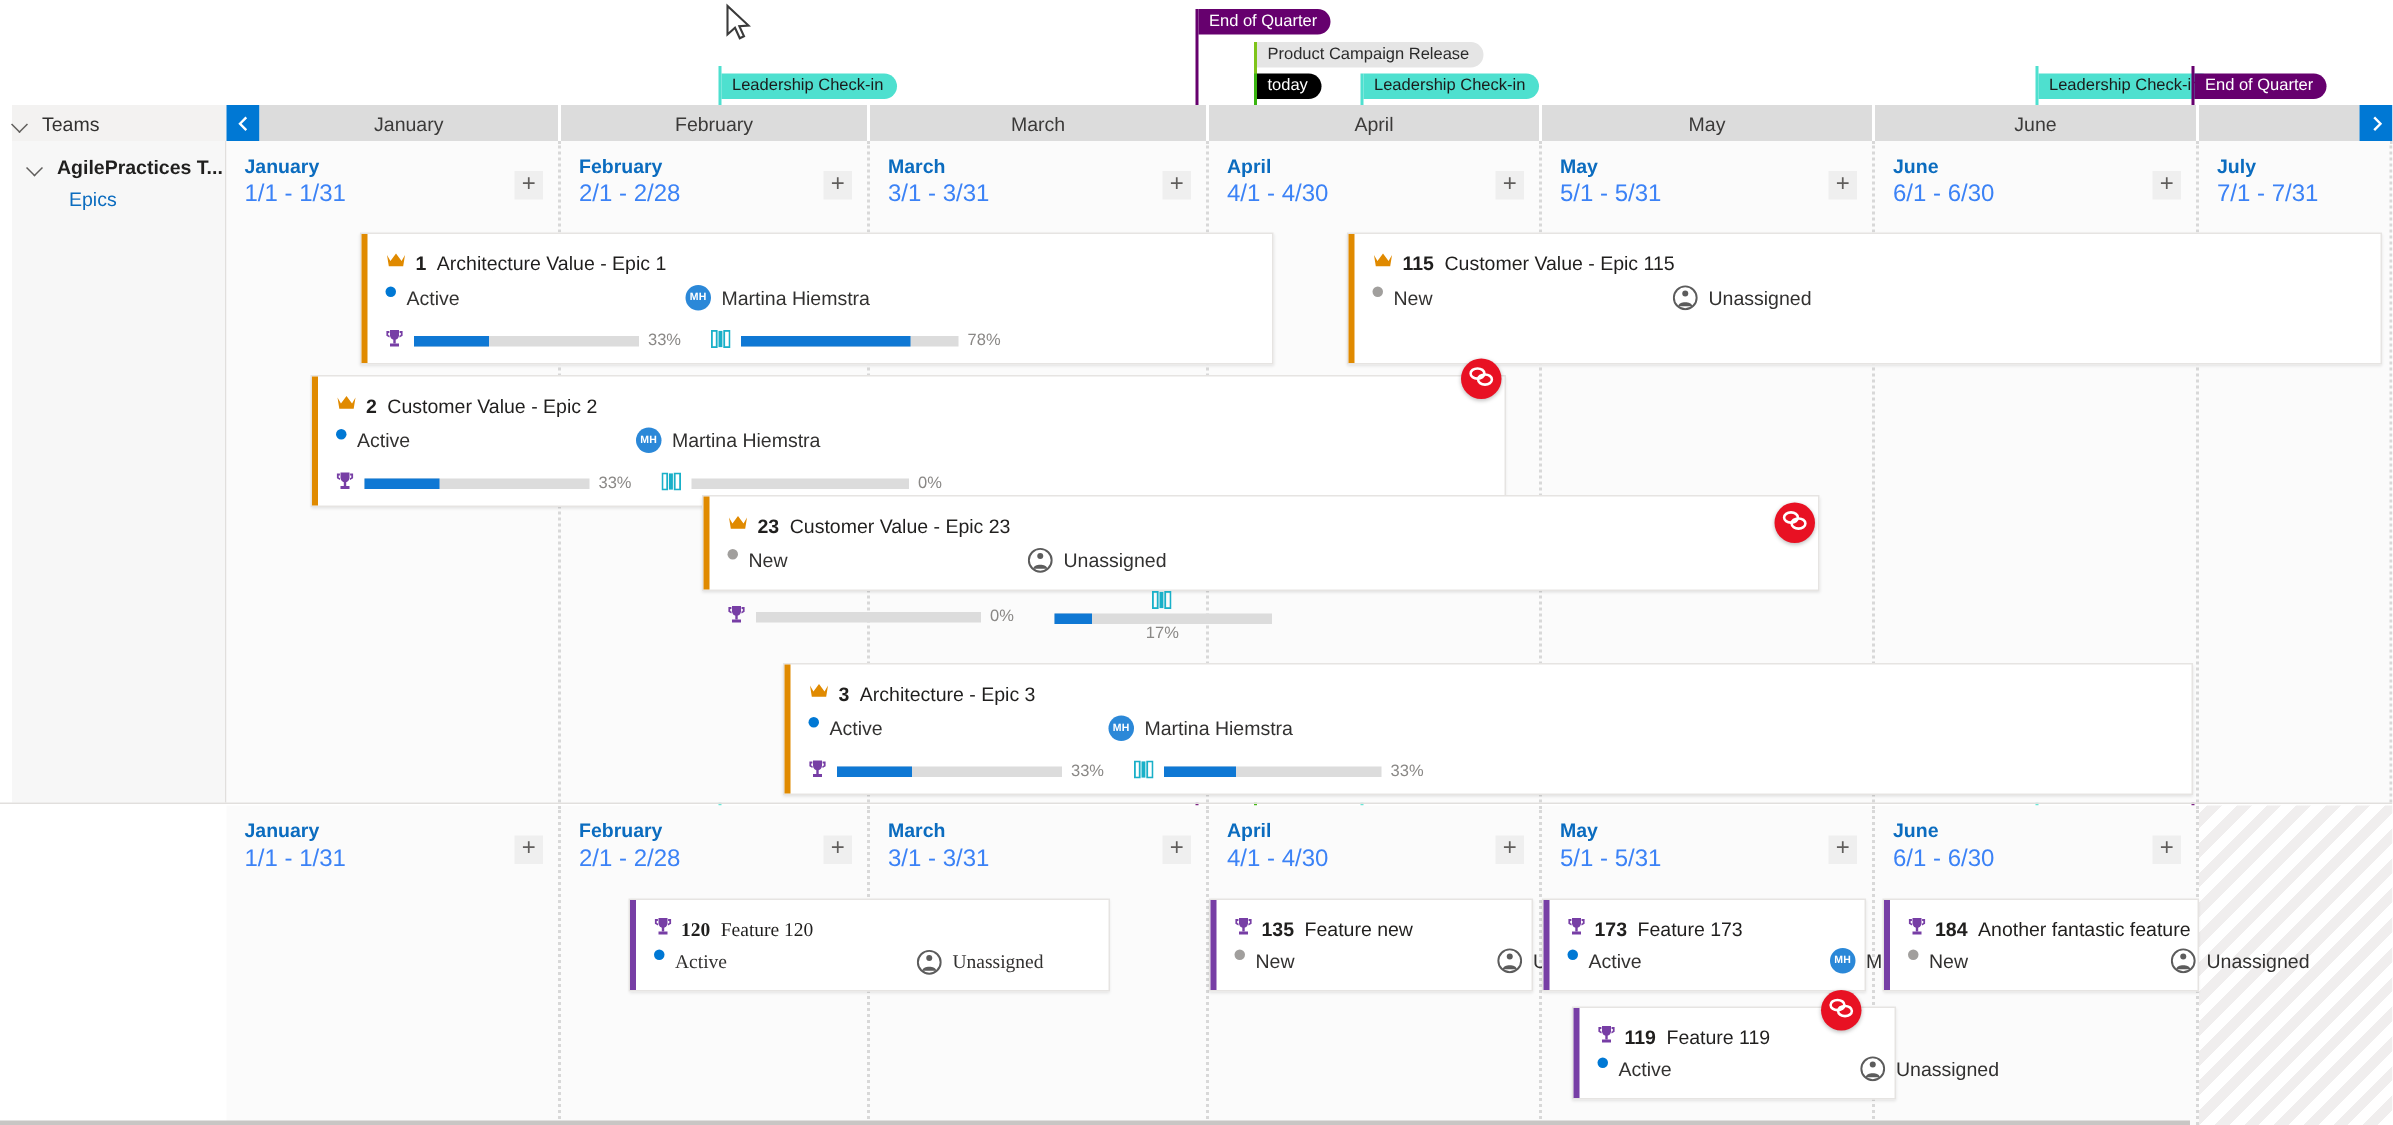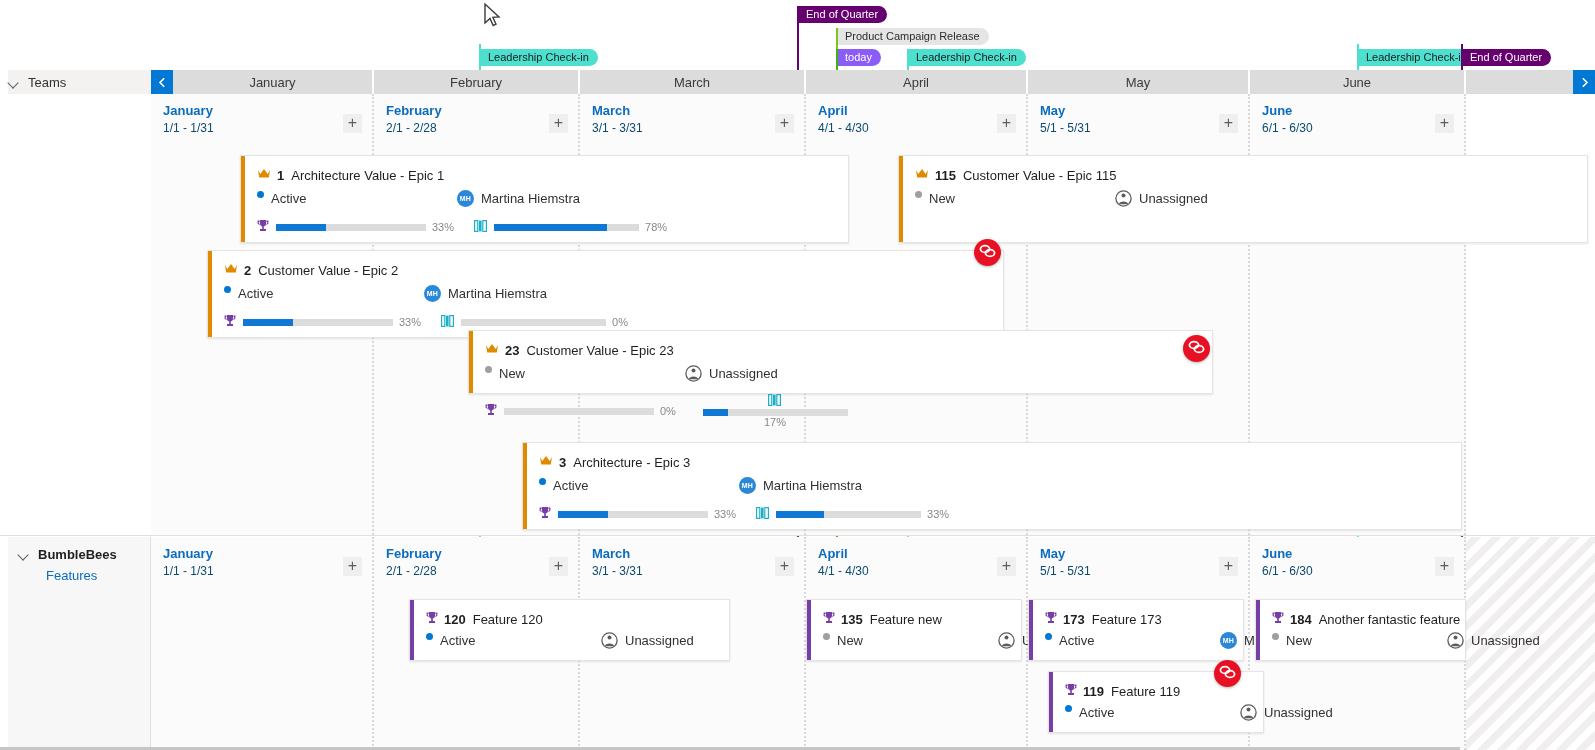--- a/index.html
+++ b/index.html
@@ -80,21 +80,21 @@
 
   .cell {
     position: absolute; top: 0;
     background: #fbfbfb; border-right: 2px dotted #d8d8d8;
   }
   .cell.hatched {
     background: repeating-linear-gradient(-45deg, #ffffff 0 7px, #f0eeee 7px 14px);
     border-right: none;
   }
   .cell .mname { position: absolute; left: 12px; top: 9px; font-size: 13px; color: #0b6cbf; font-weight: bold; }
-  .cell .mrange { position: absolute; left: 12px; top: 27px; font-size: 12px; color: #0c4a6e; }
+  .cell .mrange { position: absolute; left: 12px; top: 27px; font-size: 16px; color: #3b82f6; }
   .cell .addbtn {
     position: absolute; right: 10px; top: 20px; width: 19px; height: 19px;
     background: #efefef; color: #605e5c; font-size: 16px; line-height: 17px;
     text-align: center; cursor: pointer;
   }
 
   
   .card {
     position: absolute;
     background: #ffffff;
@@ -138,21 +138,21 @@
 <div id="app">
 
 <div class="marker-band" id="marker-band">
       <div class="marker-line" style="left: 479px; top: 44px; height: 26px; background: rgb(78, 224, 207);"></div>
       <div class="marker-chip" style="left: 481px; top: 49px; background: rgb(78, 224, 207); color: rgb(27, 27, 27);">Leadership Check-in</div>
       <div class="marker-line" style="left: 797px; top: 6px; height: 64px; background: rgb(102, 0, 110);"></div>
       <div class="marker-chip" style="left: 799px; top: 6px; background: rgb(102, 0, 110); color: rgb(255, 255, 255);">End of Quarter</div>
       <div class="marker-line" style="left: 836px; top: 28px; height: 42px; background: rgb(127, 196, 26);"></div>
       <div class="marker-chip" style="left: 838px; top: 28px; background: #e5e5e5; color: rgb(43, 43, 43);">Product Campaign Release</div>
       <div class="marker-line" style="left: 836px; top: 49px; height: 21px; background: rgb(58, 181, 16);"></div>
-      <div class="marker-chip" style="left: 838px; top: 49px; background: #8b5cf6; color: rgb(255, 255, 255);">today</div>
+      <div class="marker-chip" style="left: 838px; top: 49px; background: #000000; color: rgb(255, 255, 255);">today</div>
       <div class="marker-line" style="left: 907px; top: 49px; height: 21px; background: rgb(78, 224, 207);"></div>
       <div class="marker-chip" style="left: 909px; top: 49px; background: rgb(78, 224, 207); color: rgb(27, 27, 27);">Leadership Check-in</div>
       <div class="marker-line" style="left: 1357px; top: 44px; height: 26px; background: rgb(78, 224, 207);"></div>
       <div class="marker-chip" style="left: 1359px; top: 49px; background: rgb(78, 224, 207); color: rgb(27, 27, 27);">Leadership Check-in</div>
       <div class="marker-line" style="left: 1461px; top: 44px; height: 26px; background: rgb(102, 0, 110);"></div>
       <div class="marker-chip" style="left: 1463px; top: 49px; background: rgb(102, 0, 110); color: rgb(255, 255, 255);">End of Quarter</div>
     </div>
 
 <div class="timeline-header">
   <div class="th-teams">
@@ -182,20 +182,27 @@
 
 <div style="position: absolute; width: 2px; top: 94px; height: 656px; opacity: 0.85; z-index: 0; left: 479px; background: rgb(78, 224, 207);"></div>
     <div style="position: absolute; width: 2px; top: 94px; height: 656px; opacity: 0.85; z-index: 0; left: 797px; background: rgb(102, 0, 110);"></div>
     <div style="position: absolute; width: 2px; top: 94px; height: 656px; opacity: 0.85; z-index: 0; left: 836px; background: rgb(127, 196, 26);"></div>
     <div style="position: absolute; width: 2px; top: 94px; height: 656px; opacity: 0.85; z-index: 0; left: 836px; background: rgb(58, 181, 16);"></div>
     <div style="position: absolute; width: 2px; top: 94px; height: 656px; opacity: 0.85; z-index: 0; left: 907px; background: rgb(78, 224, 207);"></div>
     <div style="position: absolute; width: 2px; top: 94px; height: 656px; opacity: 0.85; z-index: 0; left: 1357px; background: rgb(78, 224, 207);"></div>
     <div style="position: absolute; width: 2px; top: 94px; height: 656px; opacity: 0.85; z-index: 0; left: 1461px; background: rgb(102, 0, 110);"></div>
     <div class="board" id="board">
       <div class="row" style="top: 0px; height: 441px;">
+        <div class="row-label" style="height: 441px;">
+          <div class="team">
+            <span class="chev"></span>
+            <span class="tname">AgilePractices T...</span>
+          </div>
+          <div class="backlog">Epics</div>
+        </div>
         <div class="cell" style="left: 151px; width: 223px; height: 441px;">
           <div class="mname">January</div>
           <div class="mrange">1/1 - 1/31</div>
           <div class="addbtn">+</div>
         </div>
         <div class="cell" style="left: 374px; width: 206px; height: 441px;">
           <div class="mname">February</div>
           <div class="mrange">2/1 - 2/28</div>
           <div class="addbtn">+</div>
         </div>
@@ -211,20 +218,24 @@
         </div>
         <div class="cell" style="left: 1028px; width: 222px; height: 441px;">
           <div class="mname">May</div>
           <div class="mrange">5/1 - 5/31</div>
           <div class="addbtn">+</div>
         </div>
         <div class="cell" style="left: 1250px; width: 216px; height: 441px;">
           <div class="mname">June</div>
           <div class="mrange">6/1 - 6/30</div>
           <div class="addbtn">+</div>
+        </div>
+        <div class="cell" style="left: 1466px; width: 129px; height: 441px;">
+          <div class="mname">July</div>
+          <div class="mrange">7/1 - 7/31</div>
         </div>
         <div class="card" style="left: 240px; top: 61px; width: 609px; height: 88px;">
           <div class="stripe" style="background:#e08a00;"></div>
           <div class="title">
             <span><svg width="14" height="13" viewBox="0 0 14 13">
                 <path d="M1,3 L3.3,7 L7,2 L10.7,7 L13,3 L11.8,10.5 L2.2,10.5 Z" fill="#e08a00"></path>
               </svg></span>
             <span class="wid">1</span>
             <span>Architecture Value - Epic 1</span>
           </div>
@@ -443,27 +454,20 @@
               <span class="bar-track" style="width:145px;">
                 <span class="bar-fill" style="width:47.85px;"></span>
               </span>
               <span class="bar-pct">33%</span>
             </div>
           </div>
         </div>
       </div>
       <div class="row-sep" style="top: 441px;"></div>
       <div class="row" style="top: 443px; height: 213px;">
-        <div class="row-label" style="height: 213px;">
-          <div class="team">
-            <span class="chev"></span>
-            <span class="tname">BumbleBees</span>
-          </div>
-          <div class="backlog">Features</div>
-        </div>
         <div class="cell" style="left: 151px; width: 223px; height: 213px;">
           <div class="mname">January</div>
           <div class="mrange">1/1 - 1/31</div>
           <div class="addbtn">+</div>
         </div>
         <div class="cell" style="left: 374px; width: 206px; height: 213px;">
           <div class="mname">February</div>
           <div class="mrange">2/1 - 2/28</div>
           <div class="addbtn">+</div>
         </div>
@@ -481,21 +485,21 @@
           <div class="mname">May</div>
           <div class="mrange">5/1 - 5/31</div>
           <div class="addbtn">+</div>
         </div>
         <div class="cell" style="left: 1250px; width: 216px; height: 213px;">
           <div class="mname">June</div>
           <div class="mrange">6/1 - 6/30</div>
           <div class="addbtn">+</div>
         </div>
         <div class="cell hatched" style="left: 1466px; width: 129px; height: 213px;"></div>
-        <div class="card" style="left: 409px; top: 62px; width: 321px; height: 62px;">
+        <div class="card" style="left: 419px; top: 62px; width: 321px; height: 62px; font-family: Liberation Serif, serif;">
           <div class="stripe" style="background:#773ea5;"></div>
           <div class="title">
             <span><svg width="12" height="13" viewBox="0 0 12 13">
                 <path d="M3,1 L9,1 L9,4.5 A3,3 0 0 1 3,4.5 Z" fill="#773ea5"></path>
                 <path d="M0.6,1.6 L2.6,1.6 L2.6,3 L1.8,3 L1.8,4.4 L2.8,4.8 L2.6,6 L0.6,4.8 Z" fill="#773ea5"></path>
                 <path d="M11.4,1.6 L9.4,1.6 L9.4,3 L10.2,3 L10.2,4.4 L9.2,4.8 L9.4,6 L11.4,4.8 Z" fill="#773ea5"></path>
                 <rect x="5.2" y="7" width="1.6" height="3" fill="#773ea5"></rect>
                 <rect x="3" y="10" width="6" height="2" fill="#773ea5"></rect>
               </svg></span>
             <span class="wid">120</span>

